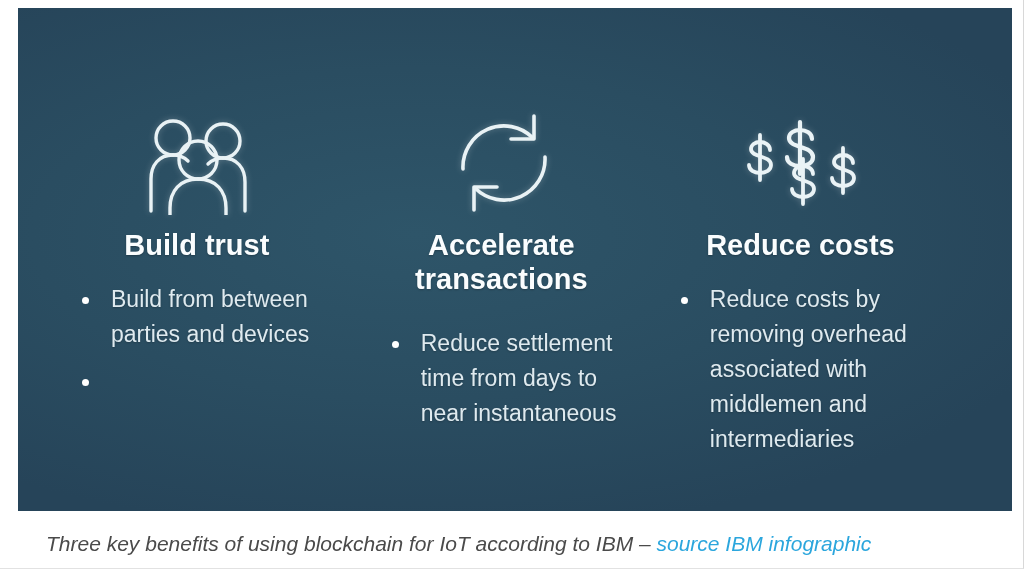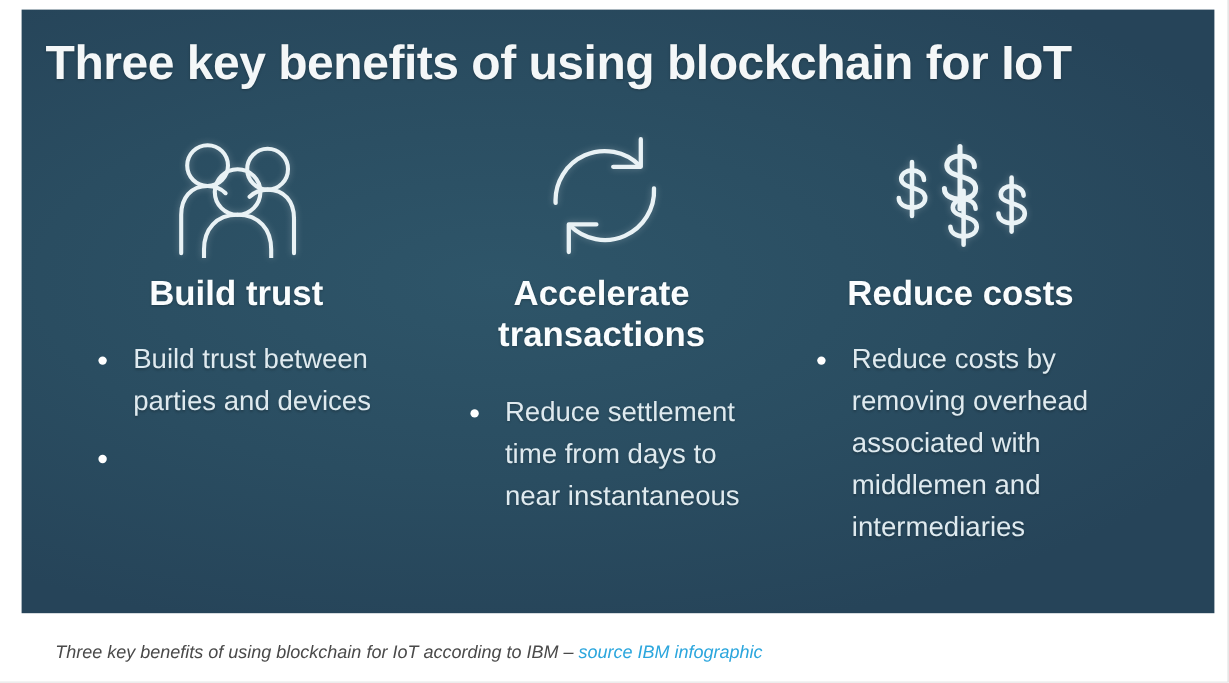--- a/index.html
+++ b/index.html
@@ -122,39 +122,38 @@
     border-radius: 50%;
     background: #ffffff;
   }
 
   
   #caption {
     position: absolute;
     left: 46px;
     top: 532px;
     width: 940px;
-    font-size: 15px;
+    font-size: 21px;
     font-style: italic;
     color: #4a4a4a;
     line-height: 24px;
     white-space: nowrap;
   }
   #caption .link {
     color: #2ba6dd;
     text-decoration: none;
   }
 </style>
 </head>
 <body>
 
 <div id="page">
 
   <div id="infographic">
 
-    <div id="headline">Three key benefits of using blockchain for IoT</div>
 
     <div id="columns">
 
       <div class="col col-1">
         <div class="icon-wrap">
           <svg width="118" height="104" viewBox="0 0 118 104" fill="none" stroke="#e9f2f5" stroke-width="3.4" stroke-linecap="round" stroke-linejoin="round">
 
             <circle cx="34" cy="27" r="17"></circle>
             <path d="M34 44 C20 44 12 54 12 68 L12 100"></path>
             <path d="M34 44 C40 44 45 46 49 50"></path>
@@ -165,21 +164,21 @@
 
             <circle cx="59" cy="49" r="19"></circle>
             <path d="M59 68 C41 68 31 80 31 97 L31 104"></path>
             <path d="M59 68 C77 68 87 80 87 97 L87 104"></path>
           </svg>
         </div>
         <div class="col-heading">Build trust</div>
         <ul class="bullets">
           <li>
             <span class="dot"></span>
-            <span>Build trust between parties and devices</span>
+            <span>Build from between parties and devices</span>
           </li>
           <li>
             <span class="dot"></span>
           </li>
         </ul>
       </div>
 
       <div class="col col-3">
         <div class="icon-wrap">
           <svg width="104" height="104" viewBox="0 0 104 104" fill="none" stroke="#e9f2f5" stroke-width="3.6" stroke-linecap="round" stroke-linejoin="round">

